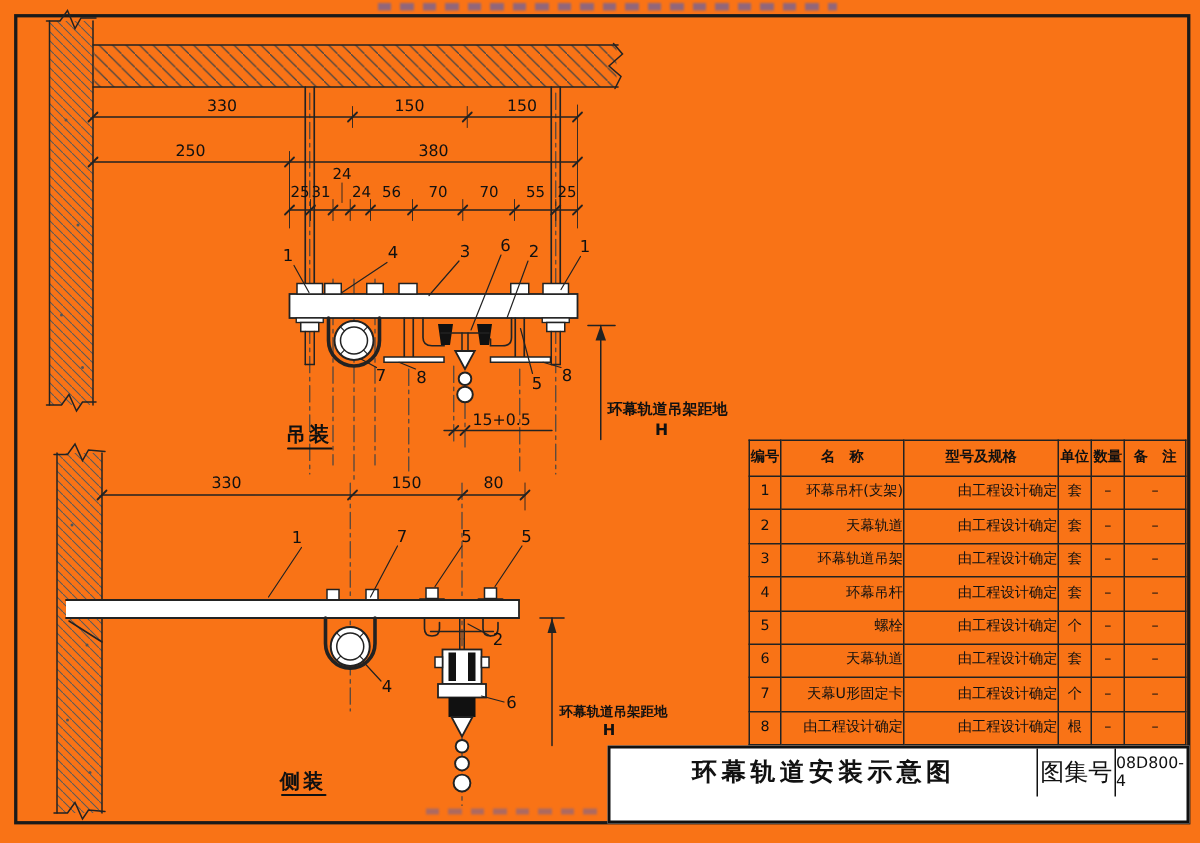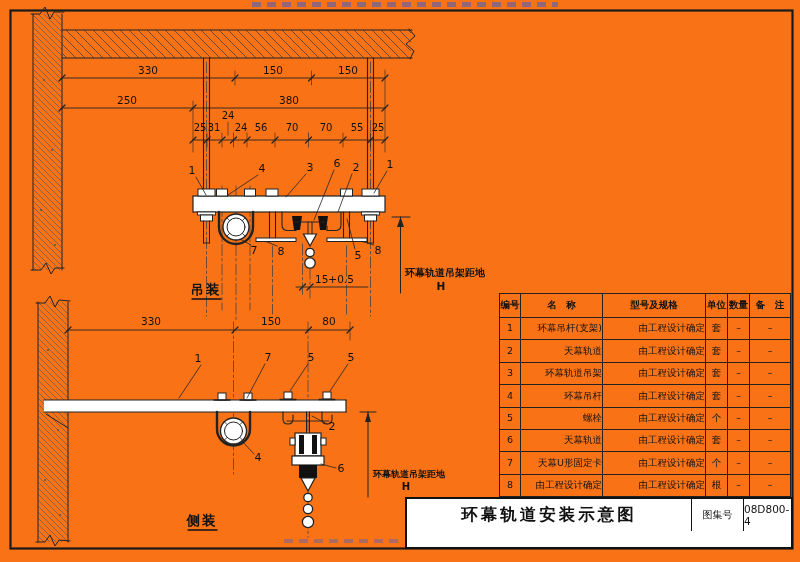--- a/index.html
+++ b/index.html
@@ -23,21 +23,21 @@
   
   .titleblock{position:absolute;left:405px;top:497px;width:388px;height:52px;
       border:2px solid #111;box-sizing:border-box;background:#fff;display:flex;flex-direction:column;}
   .tb-row{display:flex;box-sizing:border-box;}
   .tb-row1{height:32px;}
   .tb-row2{height:18px;border-top:1px solid #111;flex:1;}
   .tb-cell{box-sizing:border-box;display:flex;align-items:center;justify-content:center;
       border-left:1px solid #111;overflow:visible;}
   .tb-cell:first-child{border-left:none;}
   .tb-title{flex:0 0 284px;font-size:16.5px;font-weight:bold;letter-spacing:3px;}
-  .tb-atlas-label{flex:0 0 52px;font-size:10px;}
+  .tb-atlas-label{flex:0 0 52px;font-size:16px;}
   .tb-atlas-no{flex:0 0 52px;font-size:10.5px;font-weight:400;}
   .tb-lbl{font-size:9px;}
   .tb-name{font-size:9.5px;}
   .sig svg{overflow:visible;}
 </style>
 </head>
 <body>
 
 <div class="page">
 

